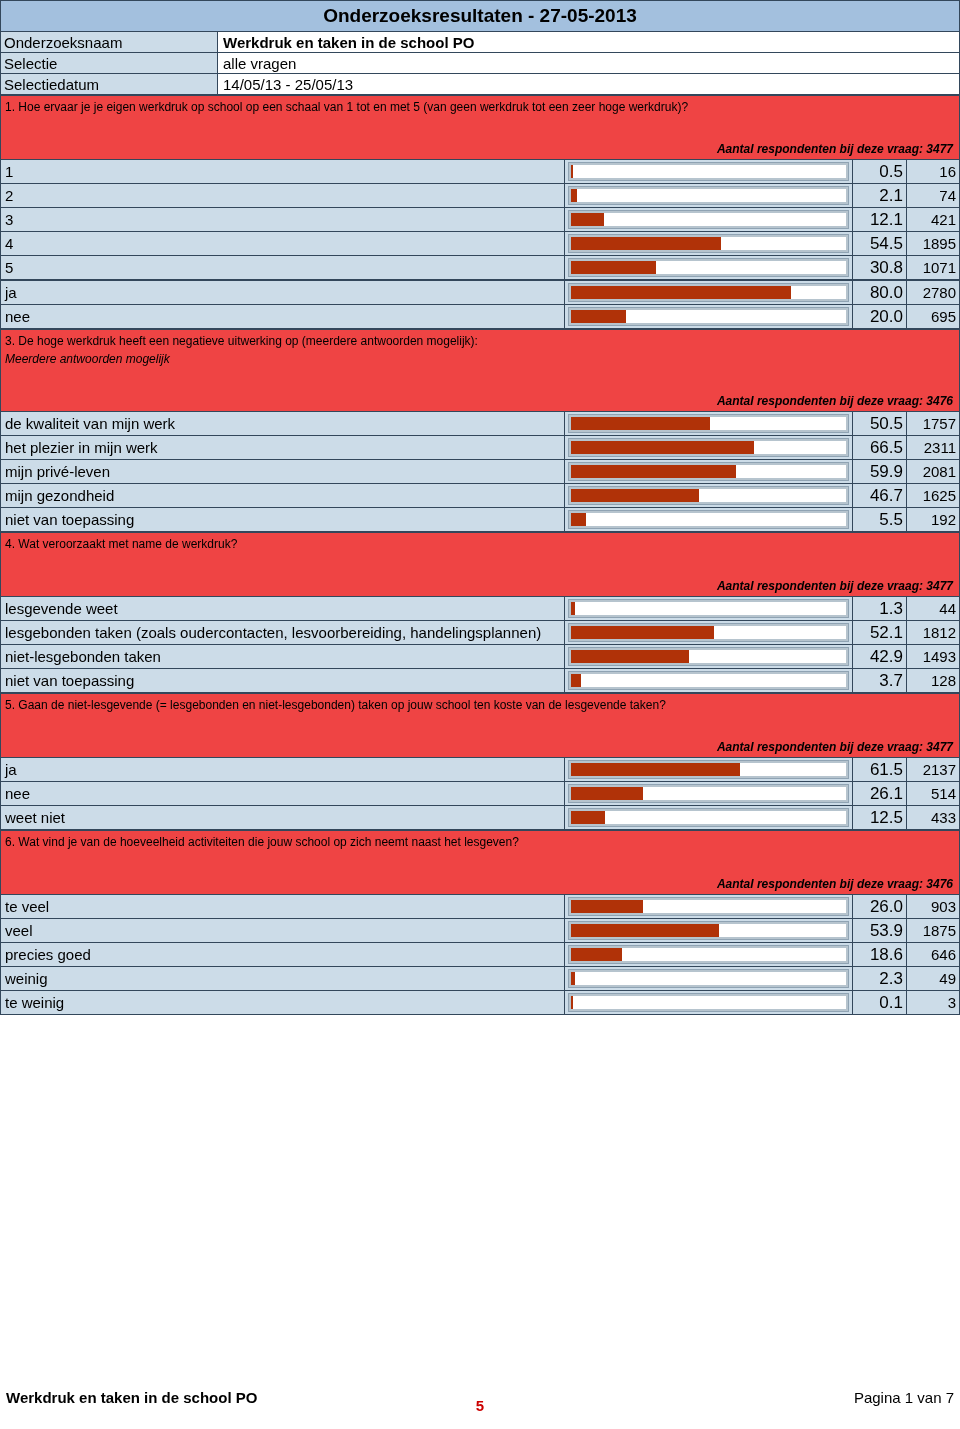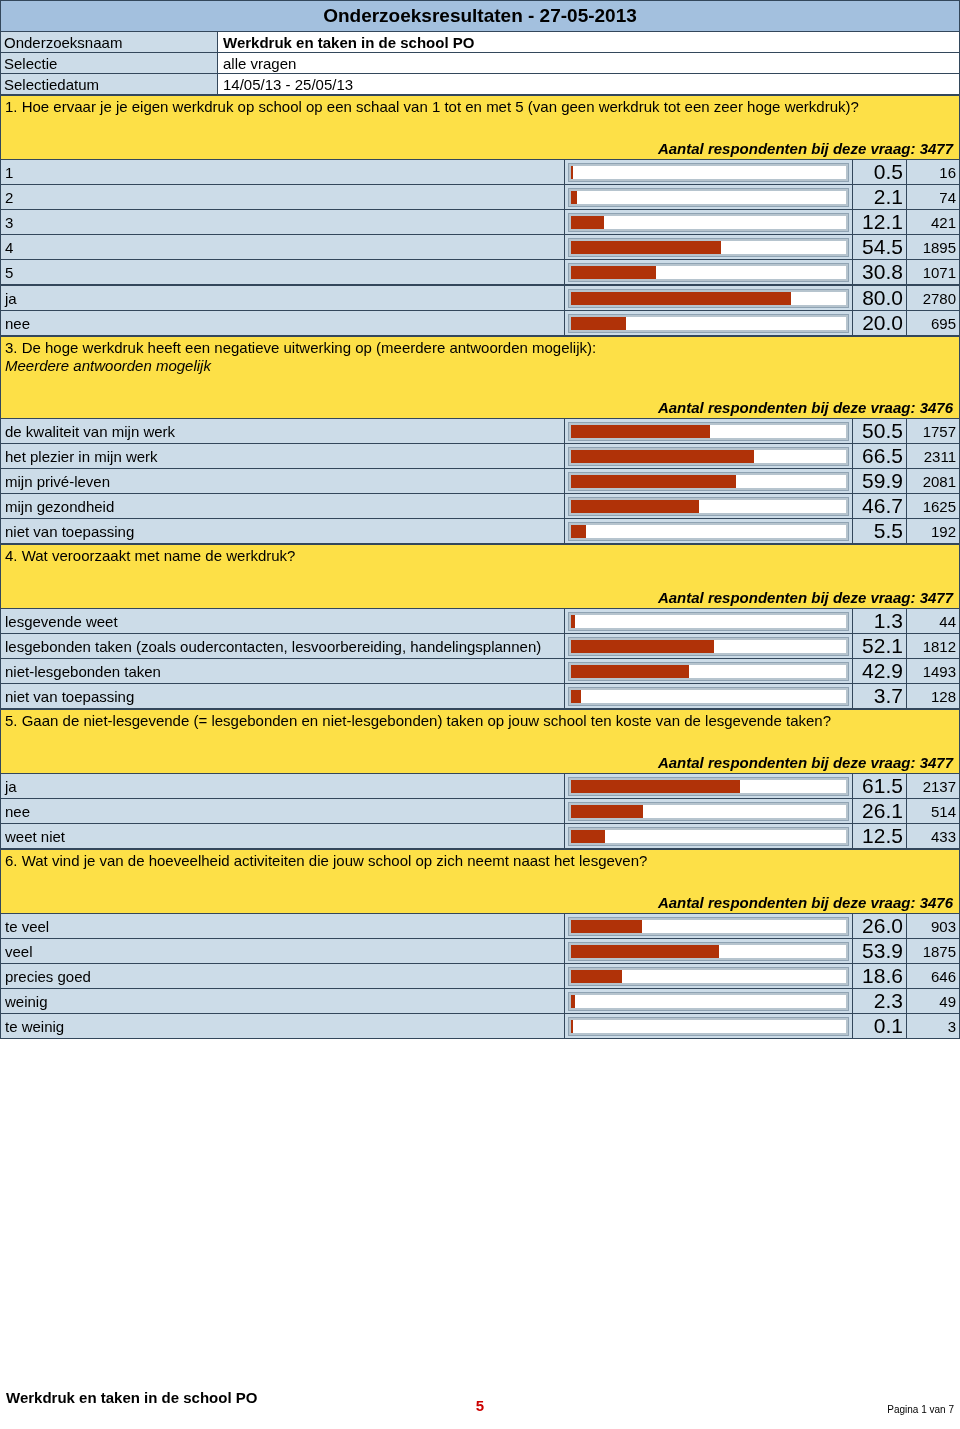--- a/index.html
+++ b/index.html
@@ -70,23 +70,23 @@
     table-layout: fixed;
     margin: 0;
   }
   .q-table td {
     border: 1px solid #33475b;
     padding: 0;
     vertical-align: middle;
   }
 
   .q-header {
-    background: #fde047;
+    background: #ef4444;
     padding: 2px 4px 1px 4px !important;
-    font-size: 15px;
+    font-size: 12px;
     line-height: 18px;
   }
   .q-title {
     display: block;
     text-align: left;
   }
   .q-subtitle {
     display: block;
     text-align: left;
     font-style: italic;
@@ -110,21 +110,21 @@
   }
   .ans-bar-cell {
     background: #ccdce8;
     width: 280px;
     padding: 0 4px !important;
   }
   .ans-pct {
     background: #ccdce8;
     width: 54px;
     text-align: right;
-    font-size: 21px;
+    font-size: 17px;
     padding-right: 3px !important;
     white-space: nowrap;
   }
   .ans-cnt {
     background: #ccdce8;
     width: 53px;
     text-align: right;
     font-size: 15px;
     padding-right: 3px !important;
     white-space: nowrap;
@@ -173,23 +173,22 @@
     width: 960px;
     text-align: center;
     font-size: 15px;
     font-weight: bold;
     color: #cc0000;
   }
   .footer-right {
     position: absolute;
     right: 6px;
     top: 0;
-    font-size: 10px;
+    font-size: 15px;
     white-space: nowrap;
-    margin-top: 15px;
   }
 </style>
 </head>
 <body>
 
 <div class="page">
 
   <table class="report-head">
     <colgroup>
         <col style="width:217px">

